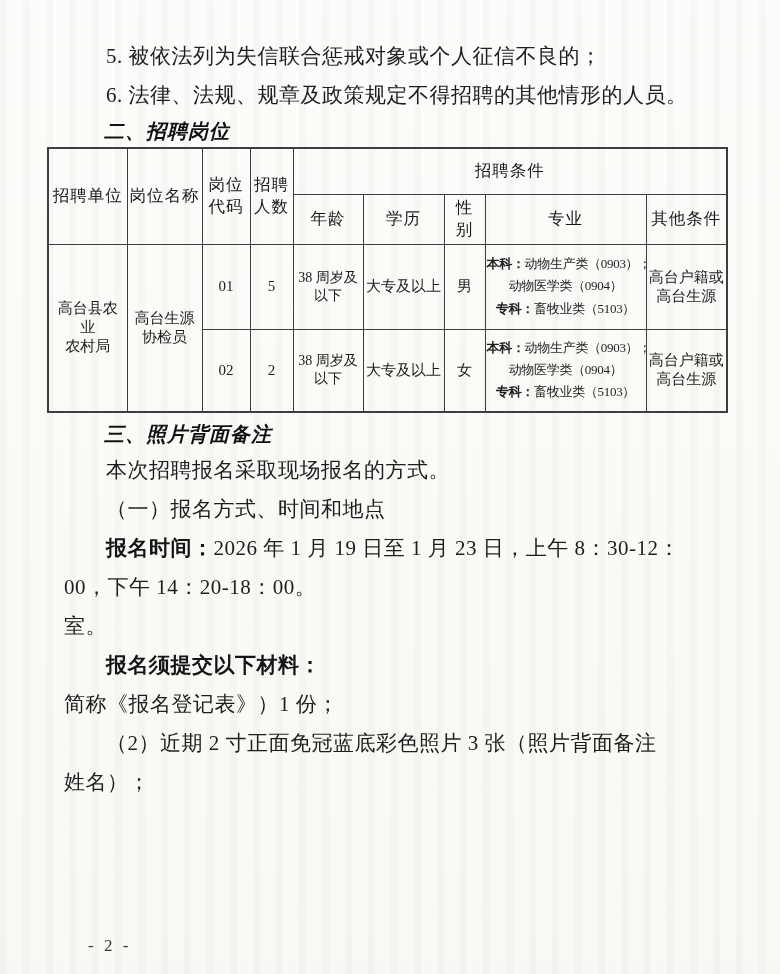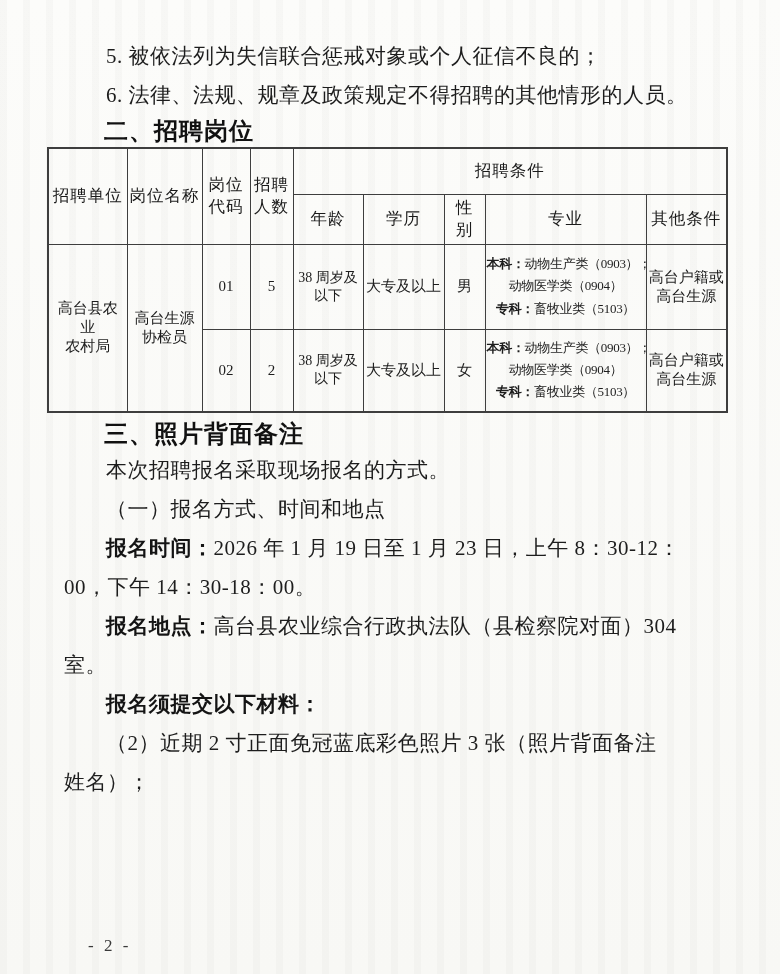--- a/index.html
+++ b/index.html
@@ -24,25 +24,26 @@
     line-height: 39px;
     letter-spacing: 0.5px;
     white-space: nowrap;
   }
   .indent { text-indent: 42px; }
   .line b { font-weight: bold; color: #141414; margin-top: 42px; }
   .heading {
     margin: 0 74px 0 64px;
     font-family: "Liberation Sans", sans-serif;
     font-weight: bold;
-    font-size: 24px;
+    font-size: 20px;
     color: #111111;
     text-indent: 40px;
     letter-spacing: 1px;
     white-space: nowrap;
+    font-style: italic;
   }
   .h2 { line-height: 32px; }
   .h3 { line-height: 34px; margin-top: 4px; }
 
   table.recruit {
     margin-left: 47px;
     width: 679px;
     border-collapse: collapse;
     table-layout: fixed;
     border: 2.5px solid #3e3e3e;
@@ -158,26 +159,26 @@
       </tr>
     </tbody>
       </table>
 
     <h2 class="heading h3">三、照片背面备注</h2>
 
     <p class="line indent">本次招聘报名采取现场报名的方式。</p>
     <p class="line indent">（一）报名方式、时间和地点</p>
 
     <p class="line indent"><b>报名时间：</b><span>2026 年 1 月 19 日至 1 月 23 日，上午 8：30-12：</span></p>
-    <p class="line">00，下午 14：30-18：00。</p>
+    <p class="line">00，下午 14：20-18：00。</p>
 
-    <p class="line indent"><b>报名地点：</b><span>高台县农业综合行政执法队（县检察院对面）304</span></p>
     <p class="line">室。</p>
 
     <p class="line indent"><b>报名须提交以下材料：</b></p>
 
+    <p class="line">简称《报名登记表》）1 份；</p>
     <p class="line indent">（2）近期 2 寸正面免冠蓝底彩色照片 3 张（照片背面备注</p>
     <p class="line">姓名）；</p>
 
   </div>
 
   <div class="footer">- 2 -</div>
 </div>
 
 </body></html>

